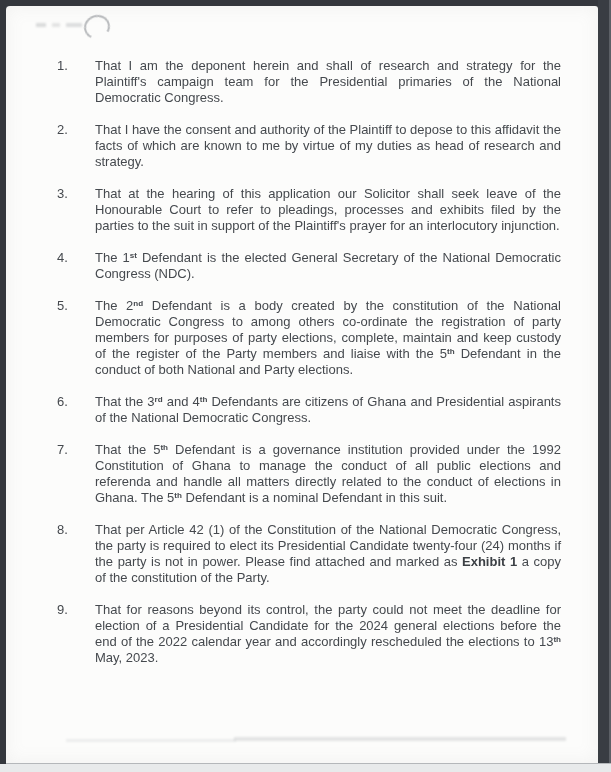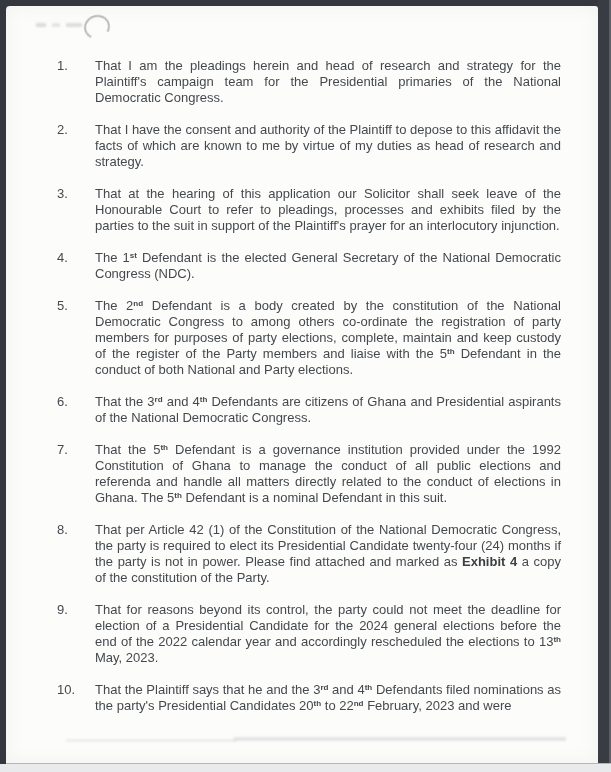--- a/index.html
+++ b/index.html
@@ -86,21 +86,21 @@
 </style>
 </head>
 <body>
 
 <div class="page">
   <div class="smudge-dashes"></div>
   <div class="smudge-circle"></div>
   <div class="list">
   <div class="item">
     <div class="num">1.</div>
-    <div class="txt">That I am the pleadings herein and head of research and strategy for the Plaintiff's campaign team for the Presidential primaries of the National Democratic Congress.</div>
+    <div class="txt">That I am the deponent herein and shall of research and strategy for the Plaintiff's campaign team for the Presidential primaries of the National Democratic Congress.</div>
   </div>
 
   <div class="item">
     <div class="num">2.</div>
     <div class="txt">That I have the consent and authority of the Plaintiff to depose to this affidavit the facts of which are known to me by virtue of my duties as head of research and strategy.</div>
   </div>
 
   <div class="item">
     <div class="num">3.</div>
     <div class="txt">That at the hearing of this application our Solicitor shall seek leave of the Honourable Court to refer to pleadings, processes and exhibits filed by the parties to the suit in support of the Plaintiff's prayer for an interlocutory injunction.</div>
@@ -121,32 +121,28 @@
     <div class="txt">That the 3<sup>rd</sup> and 4<sup>th</sup> Defendants are citizens of Ghana and Presidential aspirants of the National Democratic Congress.</div>
   </div>
 
   <div class="item">
     <div class="num">7.</div>
     <div class="txt">That the 5<sup>th</sup> Defendant is a governance institution provided under the 1992 Constitution of Ghana to manage the conduct of all public elections and referenda and handle all matters directly related to the conduct of elections in Ghana. The 5<sup>th</sup> Defendant is a nominal Defendant in this suit.</div>
   </div>
 
   <div class="item">
     <div class="num">8.</div>
-    <div class="txt">That per Article 42 (1) of the Constitution of the National Democratic Congress, the party is required to elect its Presidential Candidate twenty-four (24) months if the party is not in power. Please find attached and marked as <b>Exhibit 4</b> a copy of the constitution of the Party.</div>
+    <div class="txt">That per Article 42 (1) of the Constitution of the National Democratic Congress, the party is required to elect its Presidential Candidate twenty-four (24) months if the party is not in power. Please find attached and marked as <b>Exhibit 1</b> a copy of the constitution of the Party.</div>
   </div>
 
   <div class="item">
     <div class="num">9.</div>
     <div class="txt">That for reasons beyond its control, the party could not meet the deadline for election of a Presidential Candidate for the 2024 general elections before the end of the 2022 calendar year and accordingly rescheduled the elections to 13<sup>th</sup> May, 2023.</div>
   </div>
 
-  <div class="item">
-    <div class="num">10.</div>
-    <div class="txt">That the Plaintiff says that he and the 3<sup>rd</sup> and 4<sup>th</sup> Defendants filed nominations as the party's Presidential Candidates 20<sup>th</sup> to 22<sup>nd</sup> February, 2023 and were</div>
-  </div>
 </div>
   <div class="bleed-line2"></div>
   <div class="bleed-line"></div>
 </div>
 
 <div class="border-top"></div>
 <div class="border-right"></div>
 <div class="bottom-strip"></div>
 <div class="border-left"></div>
 

